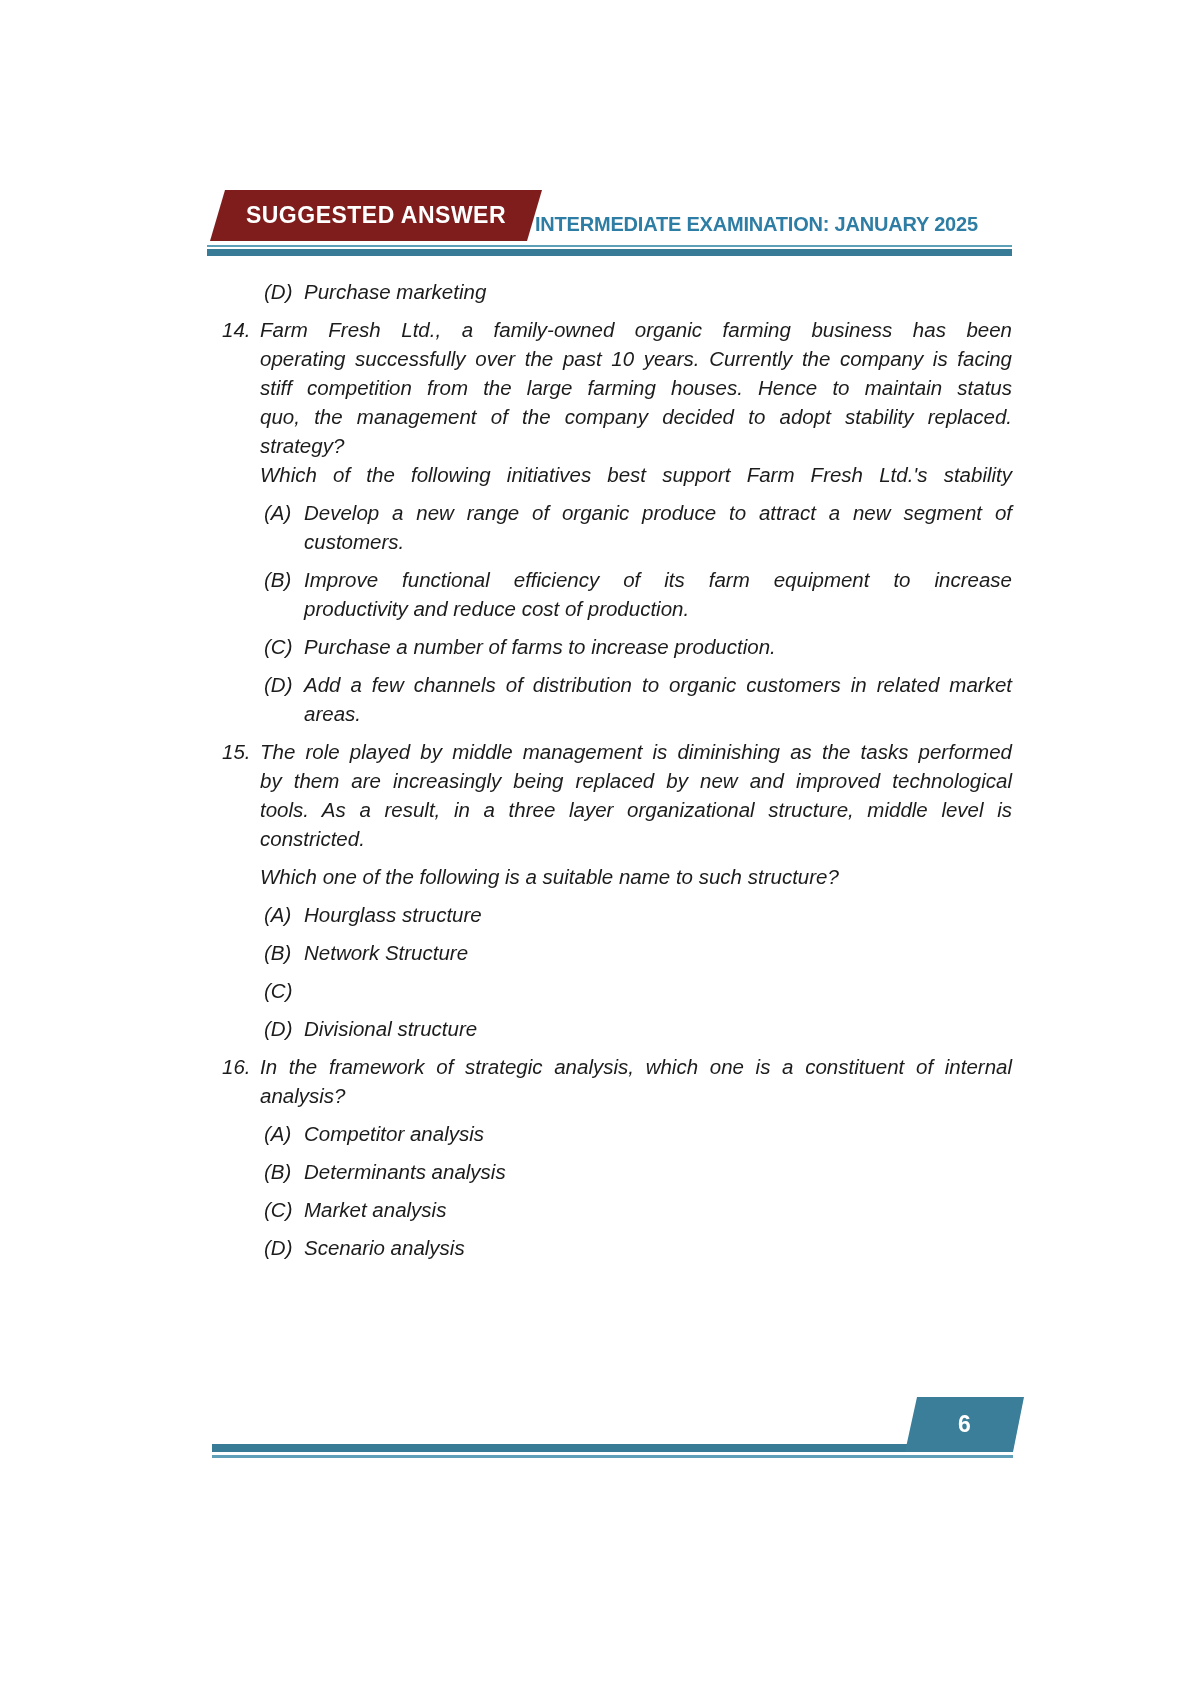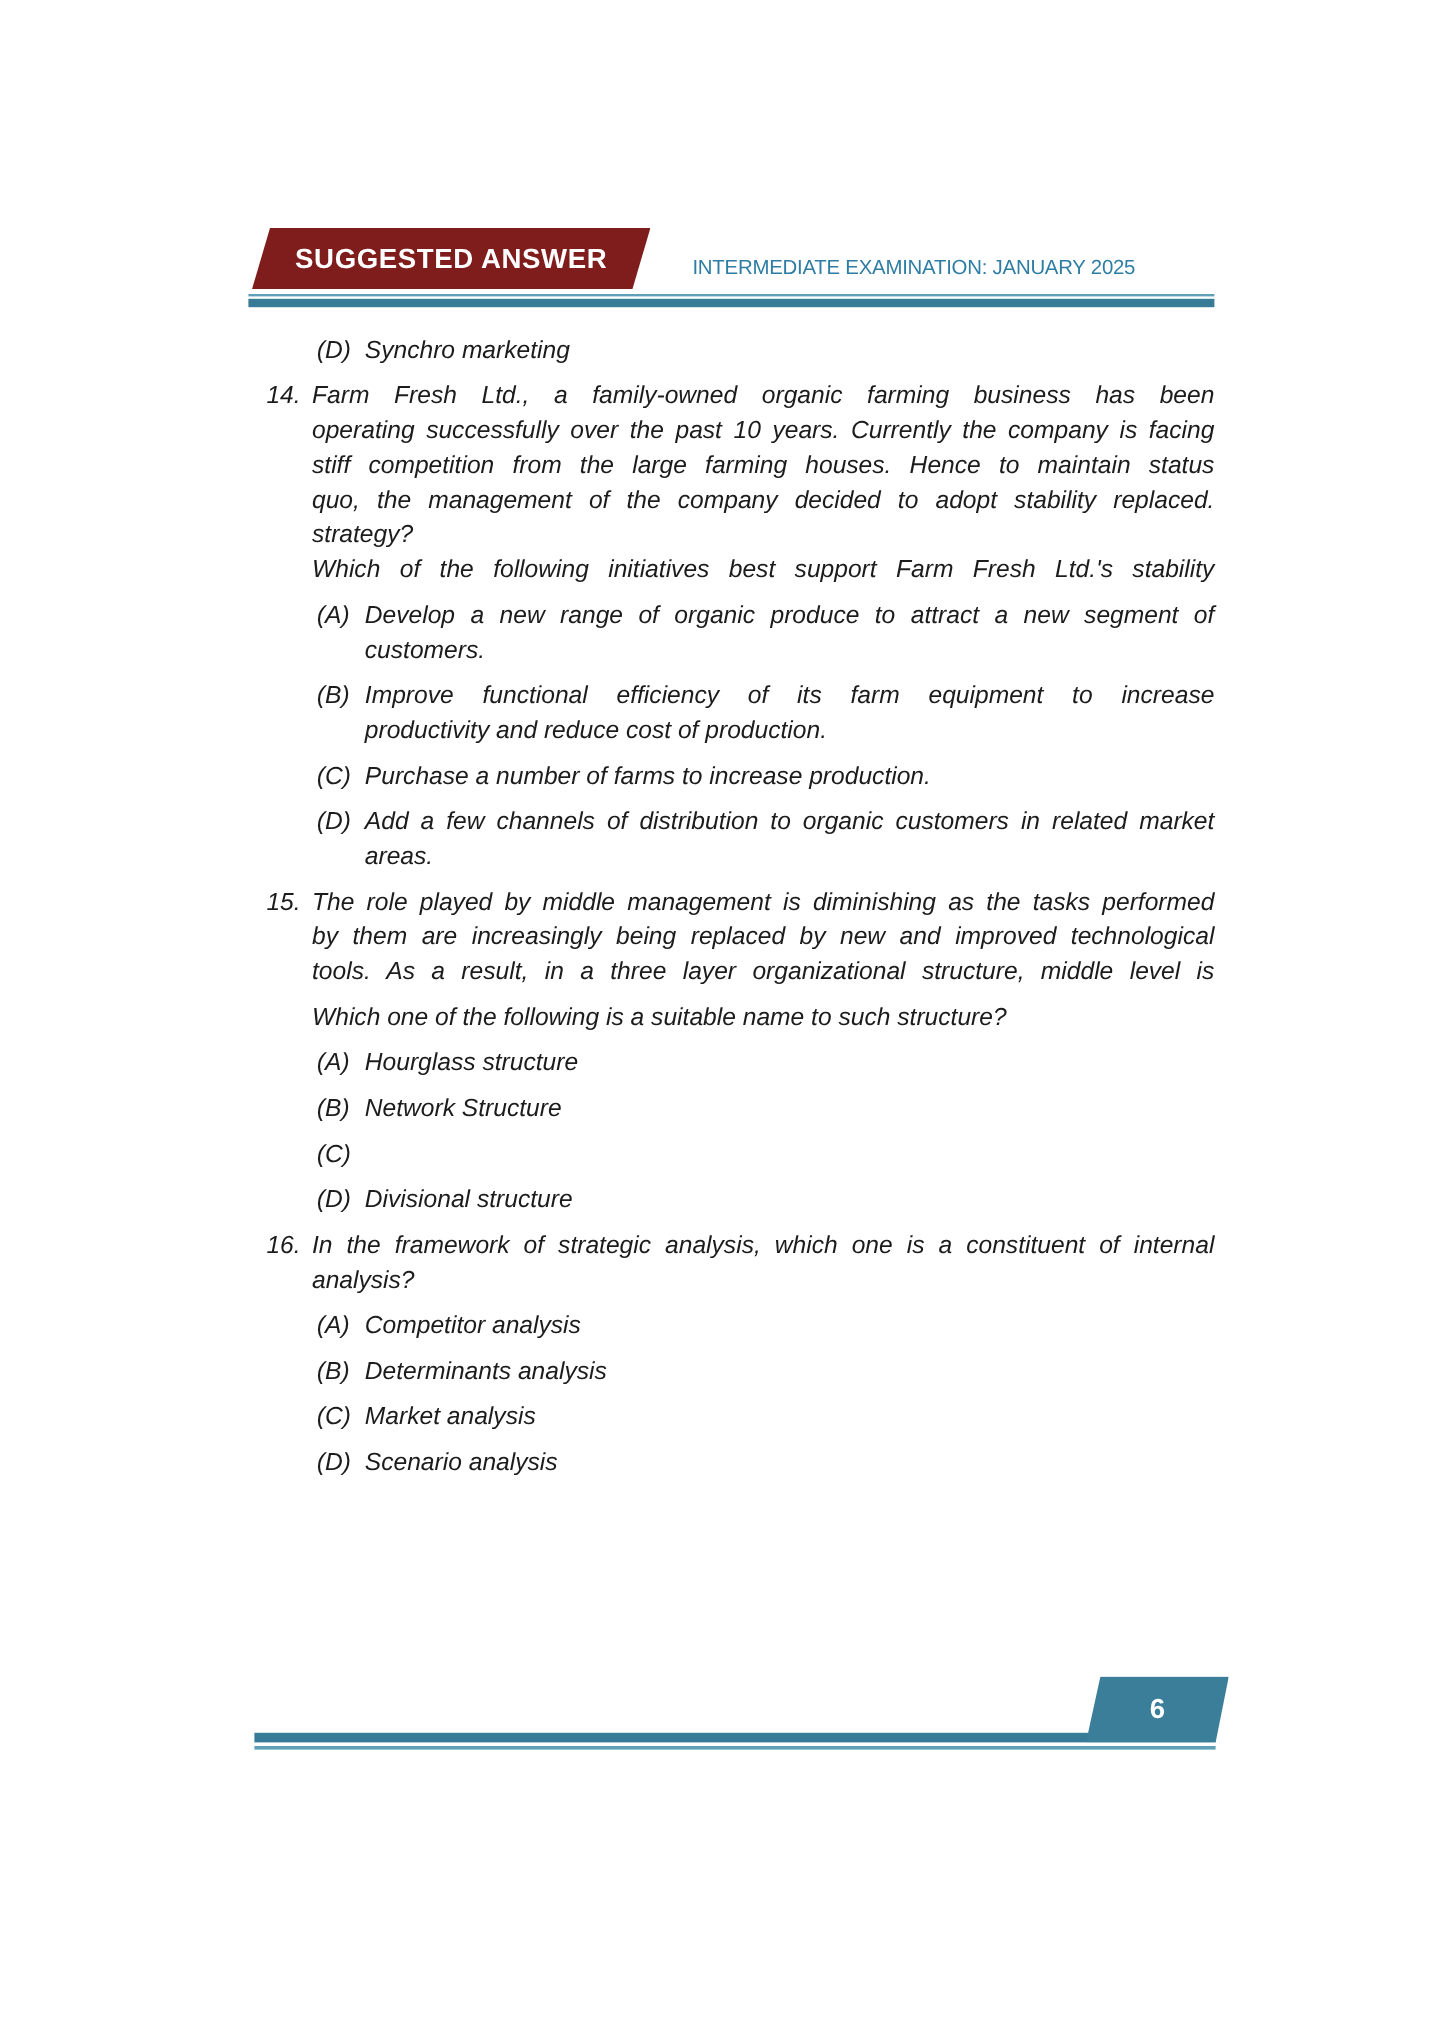--- a/index.html
+++ b/index.html
@@ -21,24 +21,24 @@
     display:flex; align-items:center; justify-content:center;
   }
   .banner-label{
     color:#ffffff;
     font-weight:bold;
     font-size:23px;
     letter-spacing:0.5px;
   }
   .header-title{
     position:absolute;
-    left:577px; top:213px;
+    left:535px; top:213px;
     color:#2e7da4;
-    font-weight:normal;
-    font-size:17px;
+    font-weight:bold;
+    font-size:20px;
     letter-spacing:-0.2px;
     white-space:nowrap;
   }
   .header-rule-thin{
     position:absolute; left:207px; top:245px;
     width:805px; height:2px; background:#5fa0b8;
   }
   .header-rule-thick{
     position:absolute; left:207px; top:249px;
     width:805px; height:7px; background:#377b96;
@@ -96,21 +96,21 @@
 
   <div class="header-title">INTERMEDIATE EXAMINATION: JANUARY 2025</div>
 
   <div class="header-rule-thin"></div>
   <div class="header-rule-thick"></div>
 
   <div class="content">
       <div class="block option">
         <div class="gutter">(D)</div>
         <div class="bodytext">
-          <div class="line">Synchro marketing</div>
+          <div class="line">Purchase marketing</div>
         </div>
       </div>
       <div class="block question">
         <div class="gutter">14.</div>
         <div class="bodytext">
           <div class="line just">Farm Fresh Ltd., a family-owned organic farming business has been</div>
           <div class="line just">operating successfully over the past 10 years. Currently the company is facing</div>
           <div class="line just">stiff competition from the large farming houses. Hence to maintain status</div>
           <div class="line just">quo, the management of the company decided to adopt stability replaced.</div>
           <div class="line">strategy?</div>
@@ -143,20 +143,21 @@
           <div class="line just">Add a few channels of distribution to organic customers in related market</div>
           <div class="line">areas.</div>
         </div>
       </div>
       <div class="block question">
         <div class="gutter">15.</div>
         <div class="bodytext">
           <div class="line just">The role played by middle management is diminishing as the tasks performed</div>
           <div class="line just">by them are increasingly being replaced by new and improved technological</div>
           <div class="line just">tools. As a result, in a three layer organizational structure, middle level is</div>
+          <div class="line">constricted.</div>
         </div>
       </div>
       <div class="block sub">
         <div class="bodytext">
           <div class="line">Which one of the following is a suitable name to such structure?</div>
         </div>
       </div>
       <div class="block option">
         <div class="gutter">(A)</div>
         <div class="bodytext">

